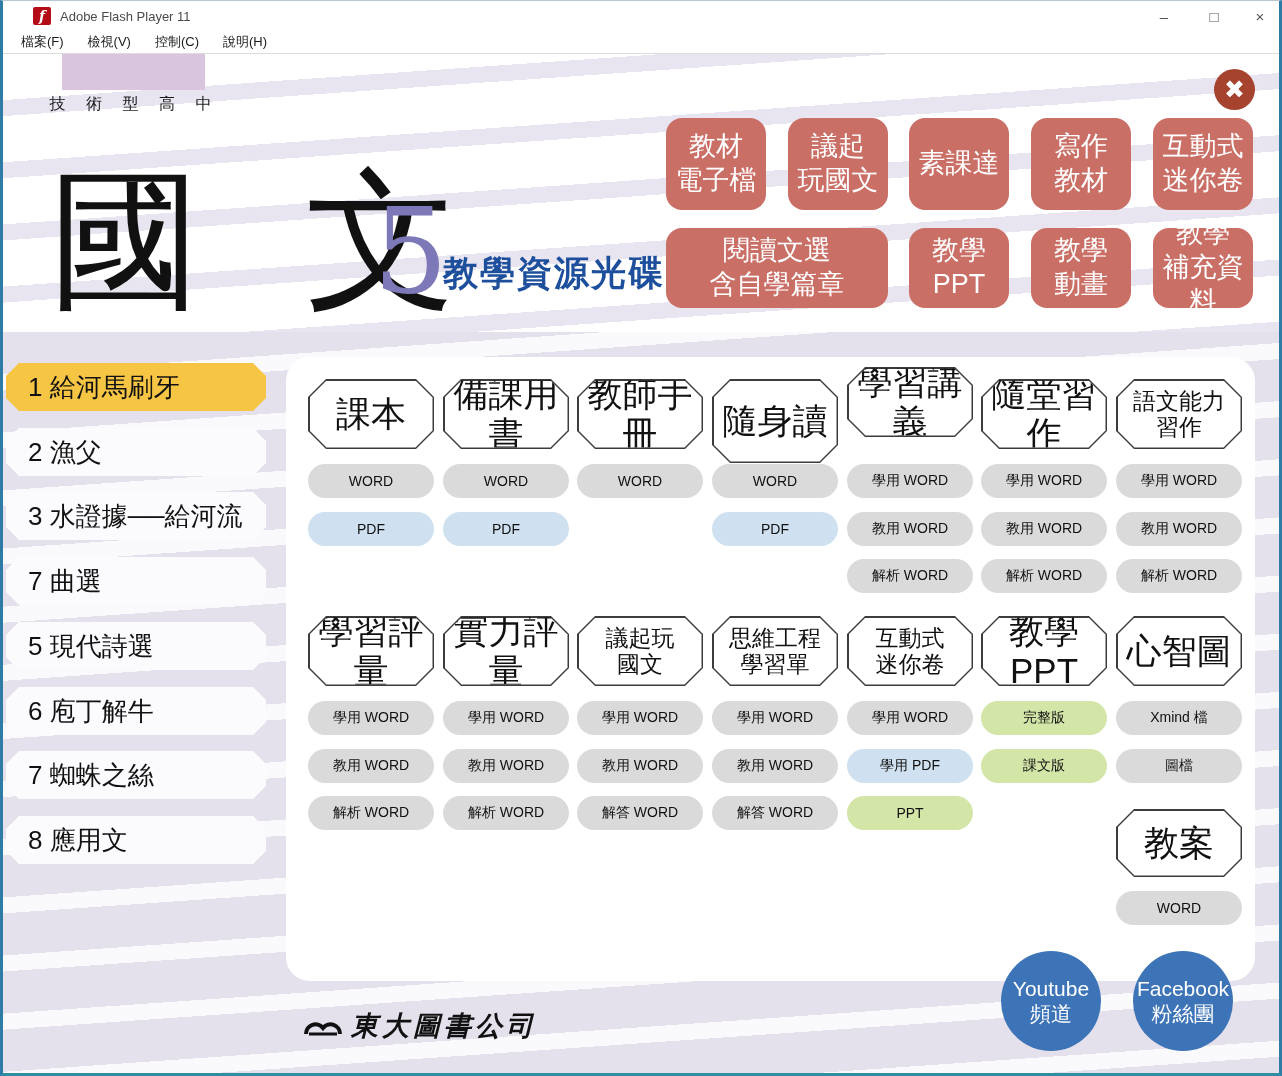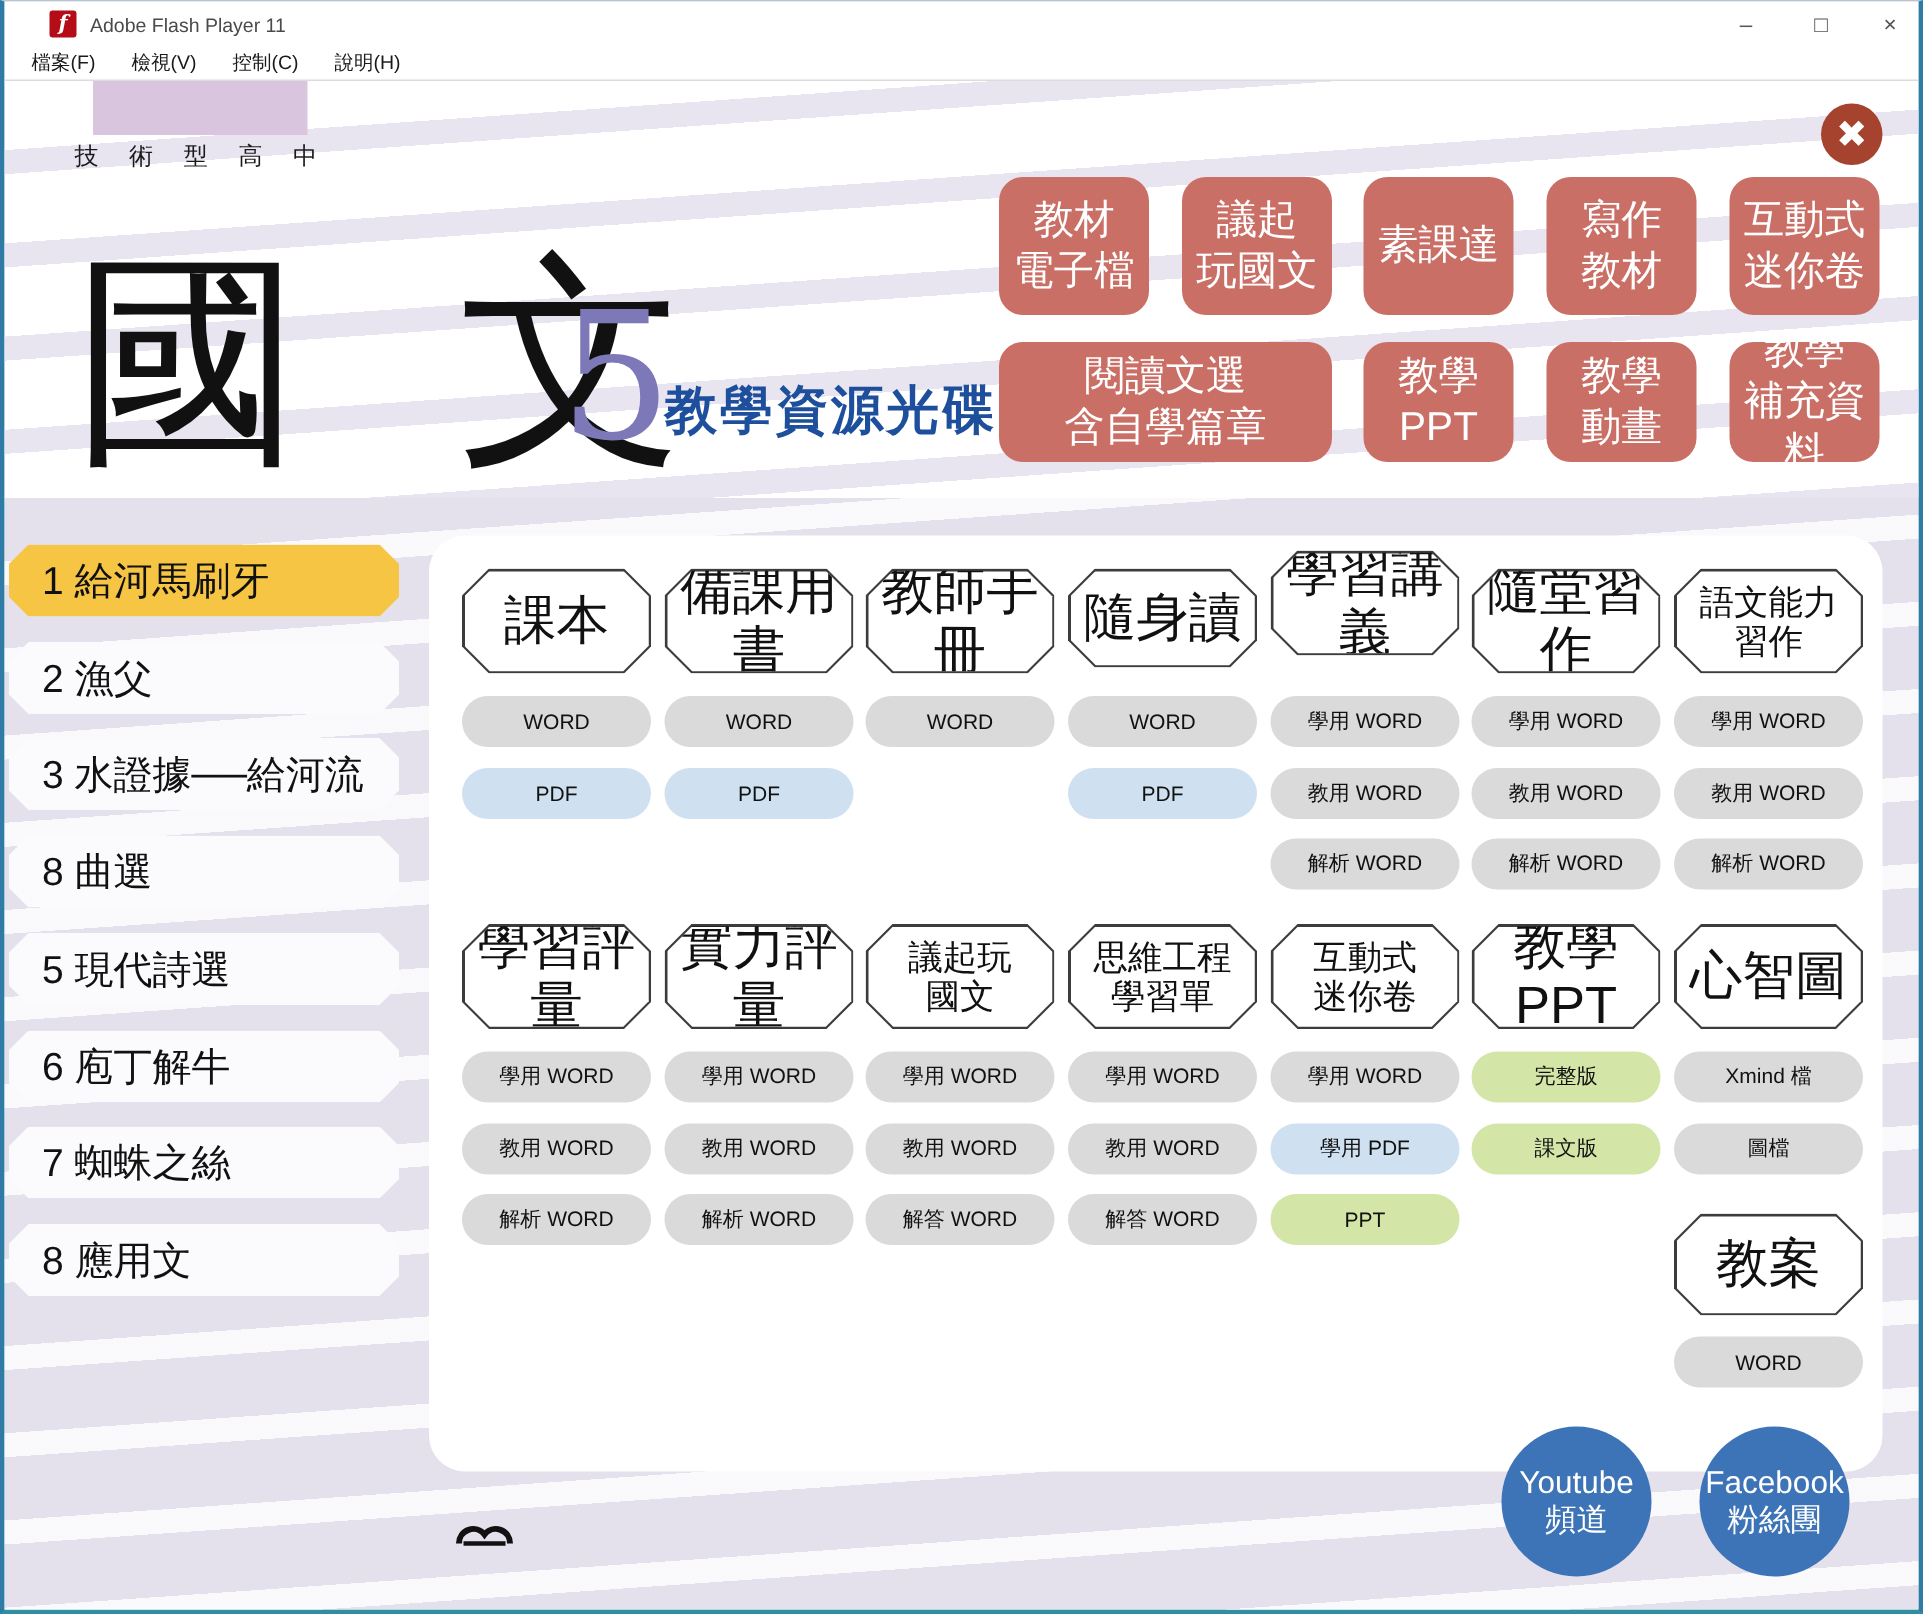--- a/index.html
+++ b/index.html
@@ -103,21 +103,21 @@
 補充資料</div>
 
     <div class="close-btn">✖</div>
   </div>
 
   <div class="lower">
 
     <div class="side-item active" style="top:31px">1 給河馬刷牙</div>
     <div class="side-item" style="top:96px">2 漁父</div>
     <div class="side-item" style="top:160px">3 水證據──給河流</div>
-    <div class="side-item" style="top:225px">8 曲選</div>
+    <div class="side-item" style="top:225px">7 曲選</div>
     <div class="side-item" style="top:290px">5 現代詩選</div>
     <div class="side-item" style="top:355px">6 庖丁解牛</div>
     <div class="side-item" style="top:419px">7 蜘蛛之絲</div>
     <div class="side-item" style="top:484px">8 應用文</div>
 
     <div class="panel"></div>
 
     <div class="oct" style="left:305px;top:47px;width:126px;height:70px">
         <div class="oct-in">課本</div>
       </div>
@@ -128,21 +128,21 @@
         <div class="oct-in">備課用書</div>
       </div>
     <div class="pill pill-gray" style="left:440px;top:132px">WORD</div>
     <div class="pill pill-blue" style="left:440px;top:180px">PDF</div>
 
     <div class="oct" style="left:574px;top:47px;width:126px;height:70px">
         <div class="oct-in">教師手冊</div>
       </div>
     <div class="pill pill-gray" style="left:574px;top:132px">WORD</div>
 
-    <div class="oct" style="left:709px;top:47px;width:126px;height:66px">
+    <div class="oct" style="left:709px;top:47px;width:126px;height:84px">
         <div class="oct-in">隨身讀</div>
       </div>
     <div class="pill pill-gray" style="left:709px;top:132px">WORD</div>
     <div class="pill pill-blue" style="left:709px;top:180px">PDF</div>
 
     <div class="oct" style="left:844px;top:35px;width:126px;height:70px">
         <div class="oct-in">學習講義</div>
       </div>
     <div class="pill pill-gray" style="left:844px;top:132px">學用 WORD</div>
     <div class="pill pill-gray" style="left:844px;top:180px">教用 WORD</div>
@@ -221,15 +221,16 @@
     <div class="circle" style="left:998px">Youtube
 頻道</div>
     <div class="circle" style="left:1130px">Facebook
 粉絲團</div>
 
     <div class="publisher">
       <svg width="40" height="26" viewBox="0 0 40 26">
         <path d="M3 21 A9.5 9.5 0 0 1 20 15 A9.5 9.5 0 0 1 37 21" fill="none" stroke="#111" stroke-width="4"></path>
         <path d="M6 21 L34 21" stroke="#111" stroke-width="3"></path>
       </svg>
+      <span class="publisher-text">東大圖書公司</span>
     </div>
   </div>
 </div>
 
 </body></html>

